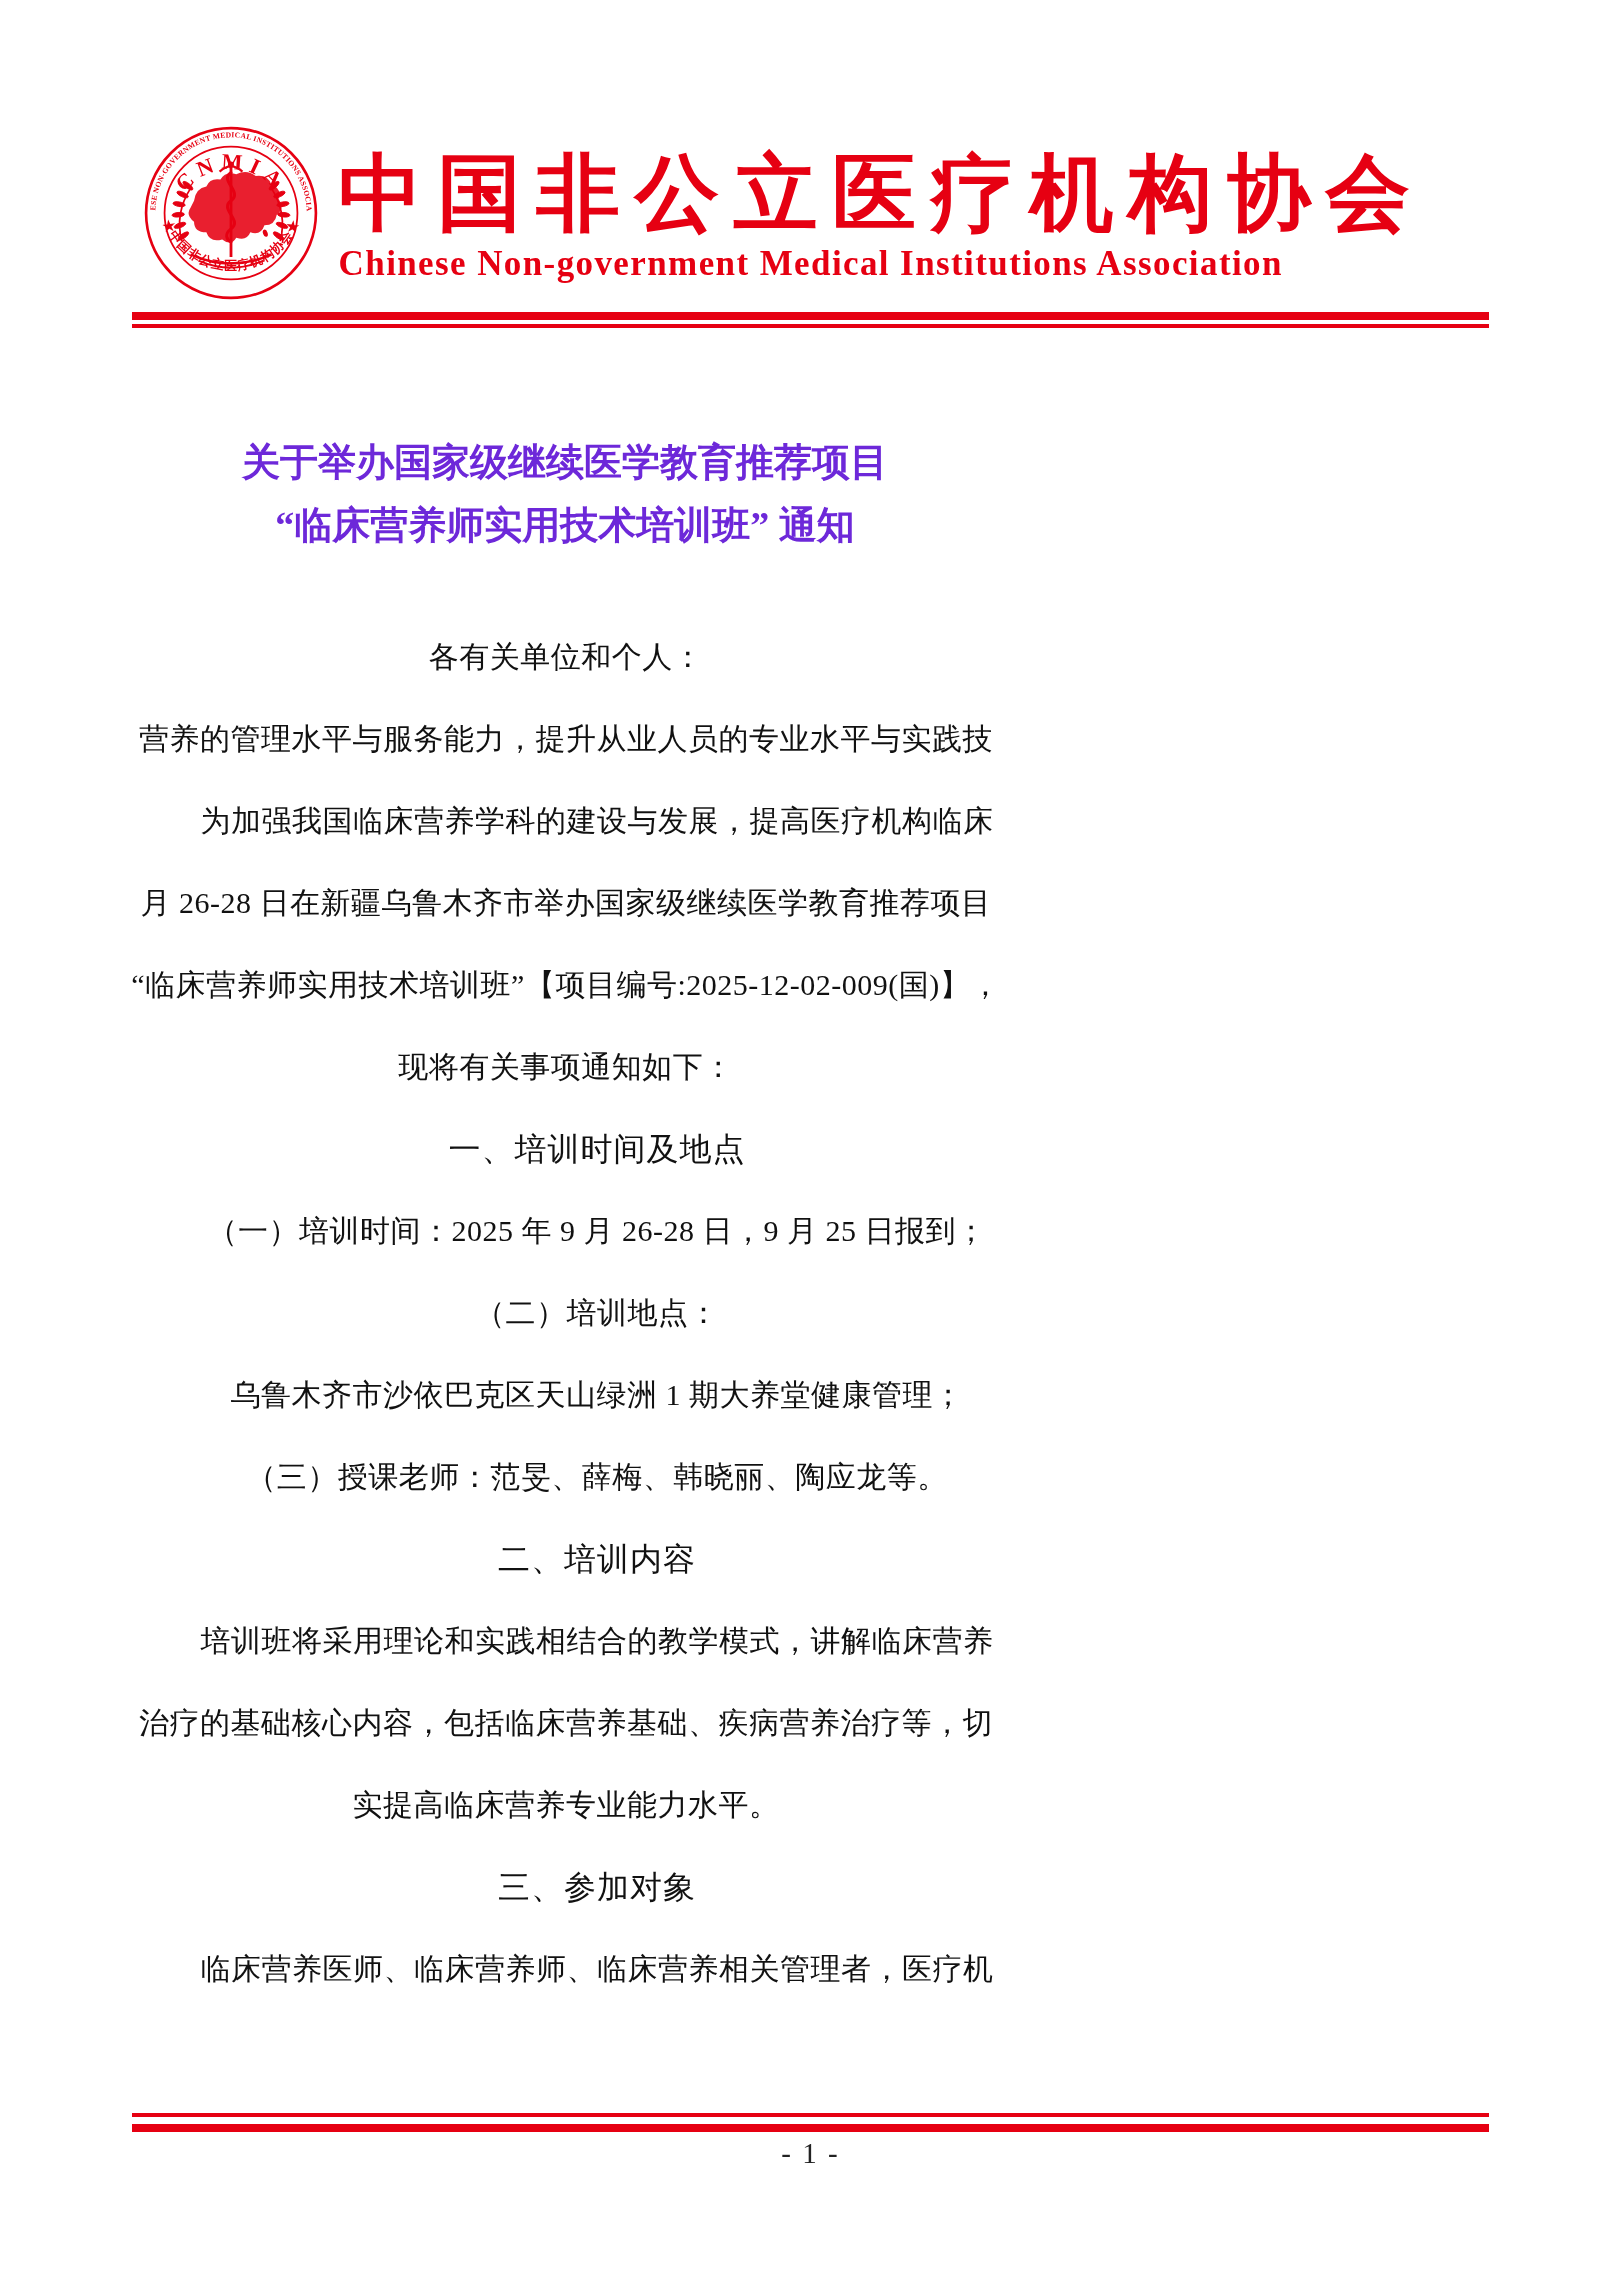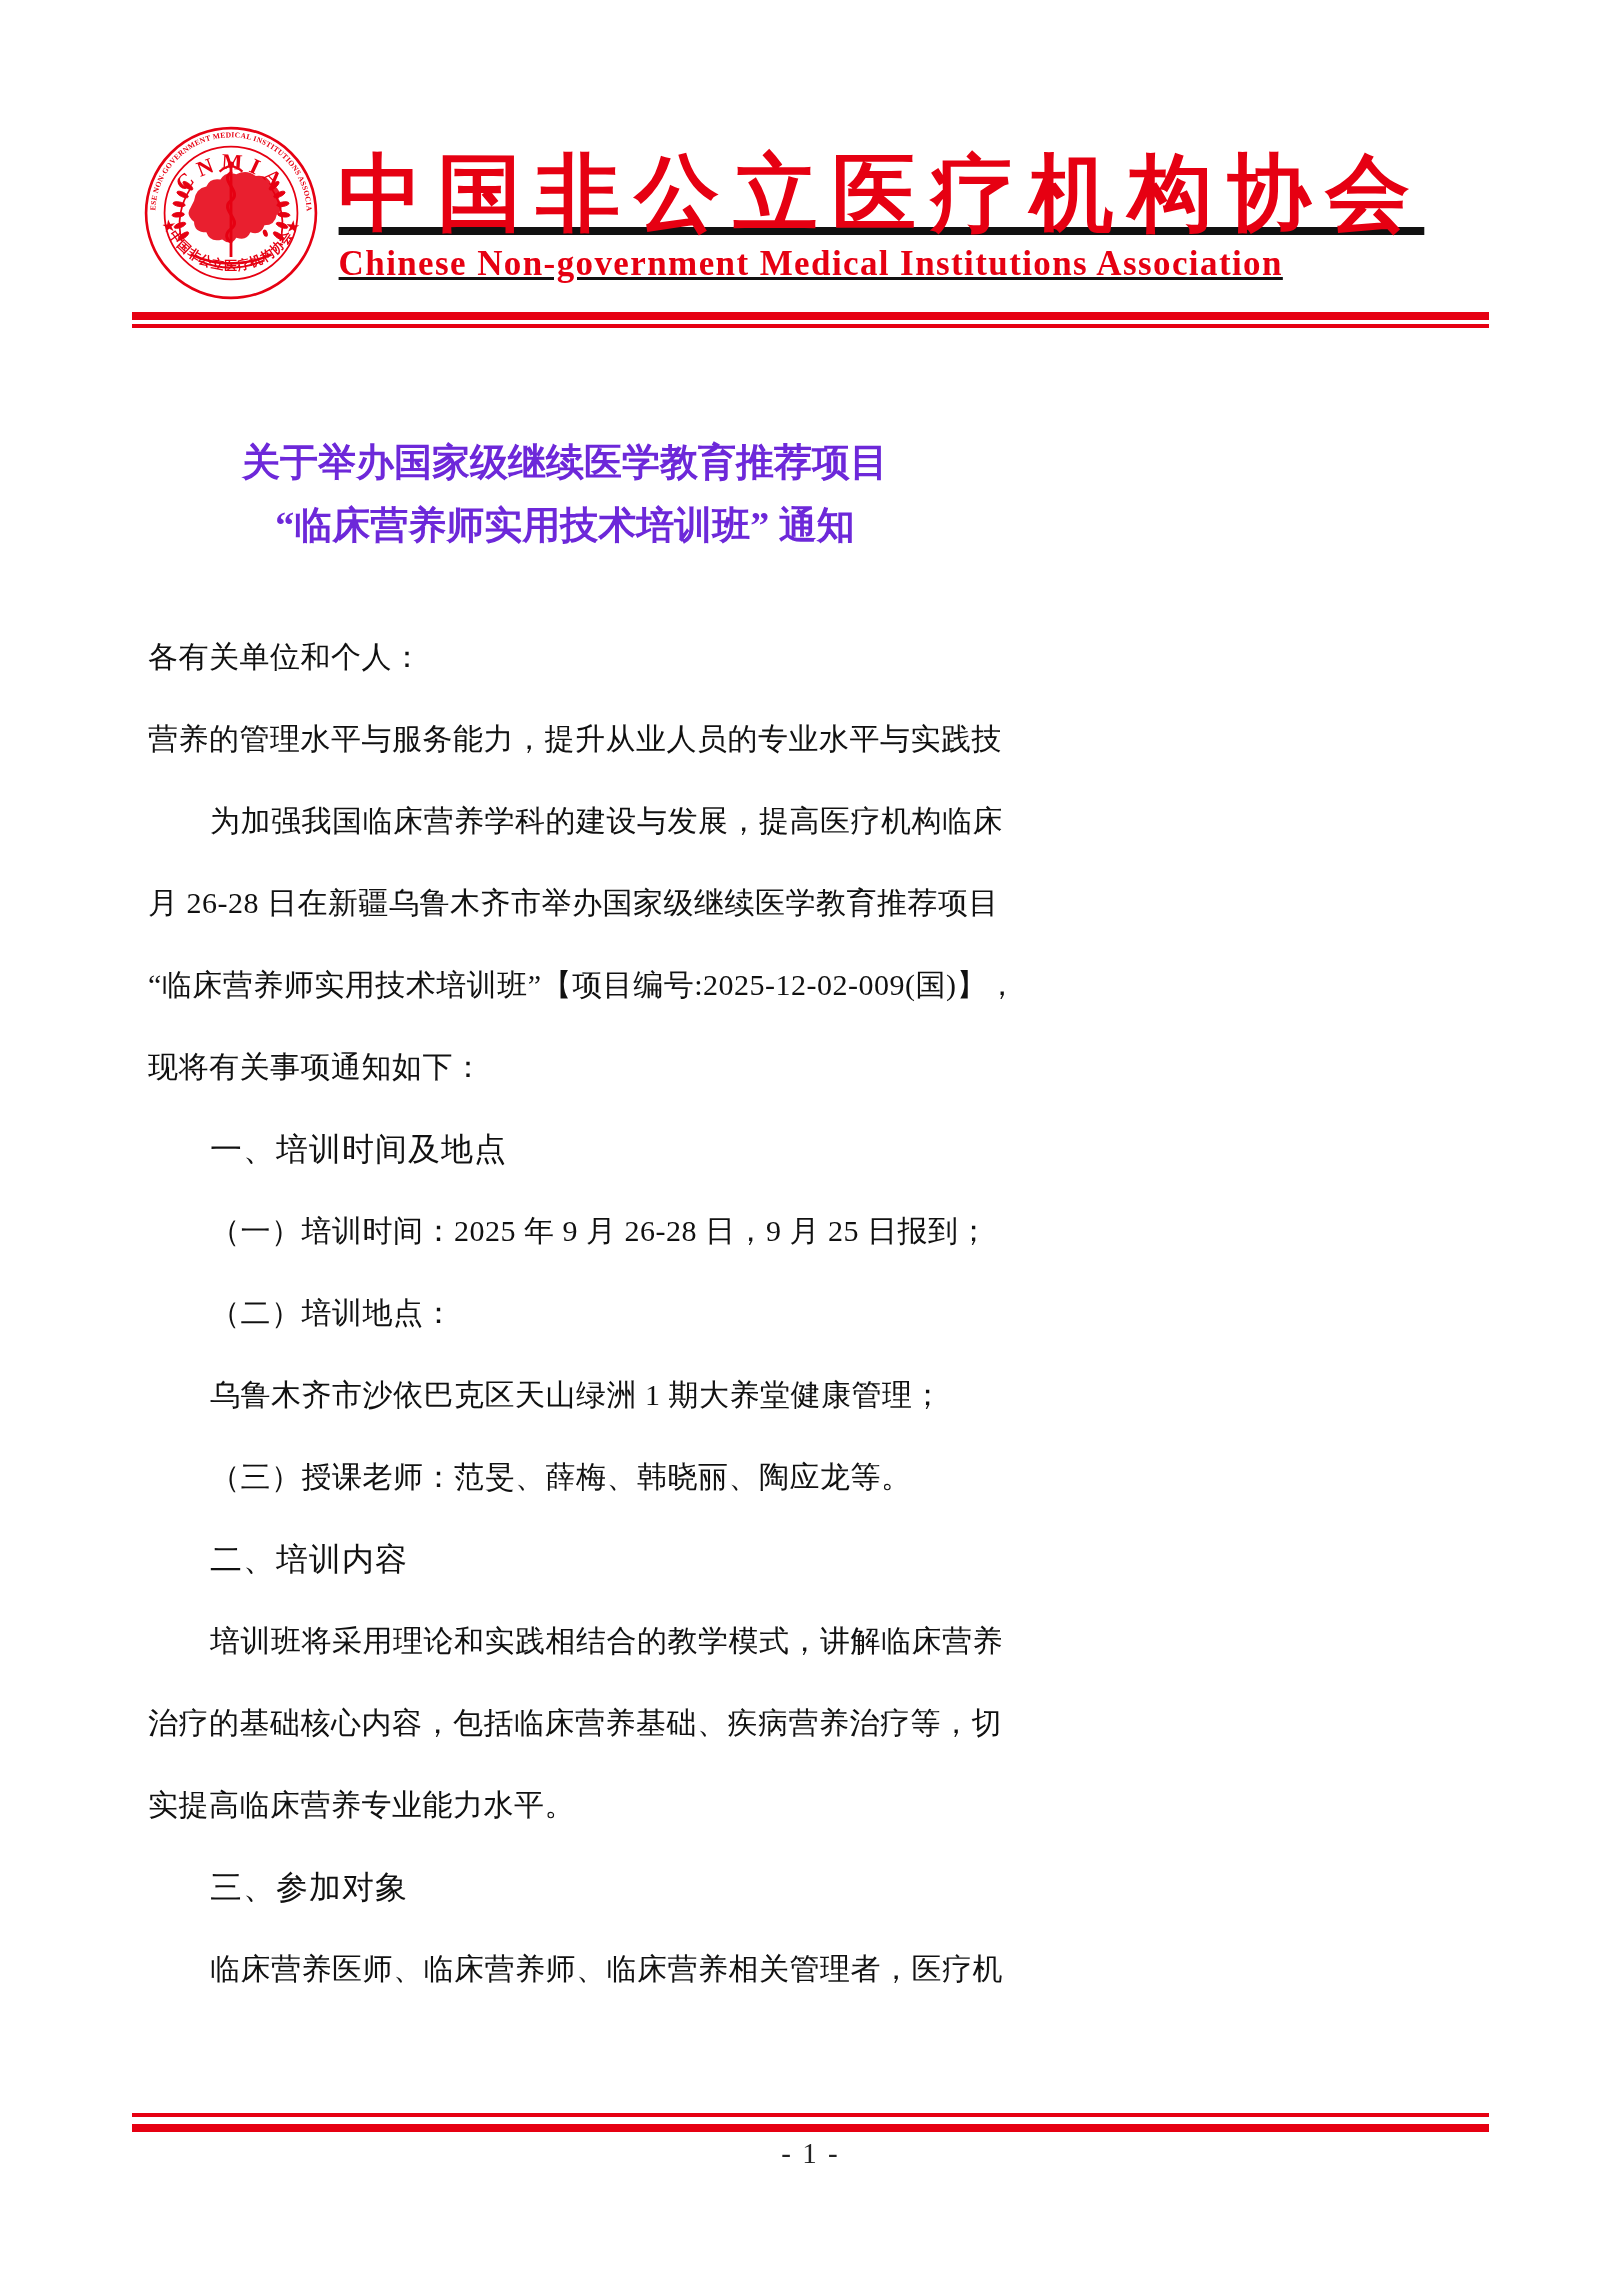--- a/index.html
+++ b/index.html
@@ -5,41 +5,41 @@
   :root{ --red:#e60012; --ink:#111; }
   html,body{ margin:0; padding:0; background:#888; }
   .page{
     position:relative; width:1621px; height:2293px; margin:0 auto;
     background:#ffffff; overflow:hidden;
     font-family:"Liberation Serif","DejaVu Serif",serif; color:var(--ink);
   }
   
   .header{ position:absolute; left:143px; top:125px; display:flex; align-items:flex-start; }
   .logo{ width:176px; height:176px; flex:0 0 auto; }
-  .names{ margin-left:19.6px; padding-top:23.5px;text-decoration:underline; }
+  .names{ margin-left:19.6px; padding-top:23.5px; }
   .org-cn{
     font-weight:bold; font-size:84px; line-height:1.08; color:var(--red);
     letter-spacing:14.7px; white-space:nowrap;
   }
   .org-en{
     font-weight:bold; font-size:35px; line-height:1.15; color:var(--red);
     letter-spacing:1.4px; white-space:nowrap; margin-top:4.9px;
   }
   .rule{ position:absolute; left:132px; width:1357px; background:var(--red); }
   .rule-h-thick{ top:312px; height:7.8px; }
   .rule-h-thin { top:324px; height:3.9px; }
   
   .doc-title{
     position:absolute; left:132px; top:431px; width:866px; text-align:center;
     font-weight:bold; font-size:38px; line-height:63px; color:#6d28d9; white-space:nowrap;
   }
   
   .bodytext{
-    position:absolute; left:148px; top:616px; width:882px;
-    font-size:30px; letter-spacing:0.5px;
+    position:absolute; left:125px; top:616px; width:882px;
+    font-size:30px; letter-spacing:0.5px;text-align:center;
   }
   .line{ line-height:82px; white-space:nowrap; }
   .ind{ text-indent:62px; }
   .hd{
     font-family:"Liberation Sans","DejaVu Sans",sans-serif;
     font-weight:normal; font-size:32px; letter-spacing:1px;
   }
   
   .rule-f-thin { top:2113px; height:3.9px; }
   .rule-f-thick{ top:2124px; height:7.8px; }

